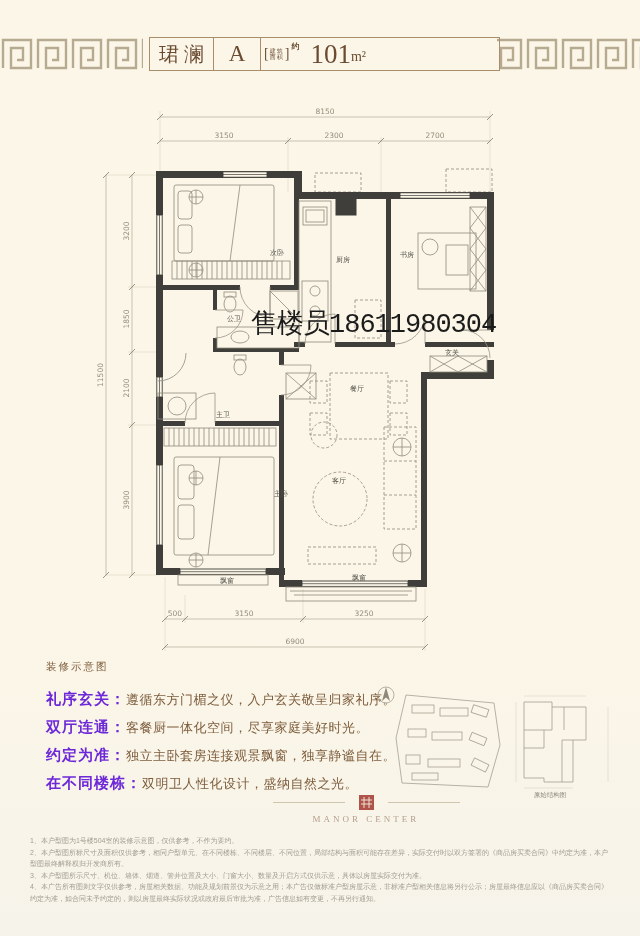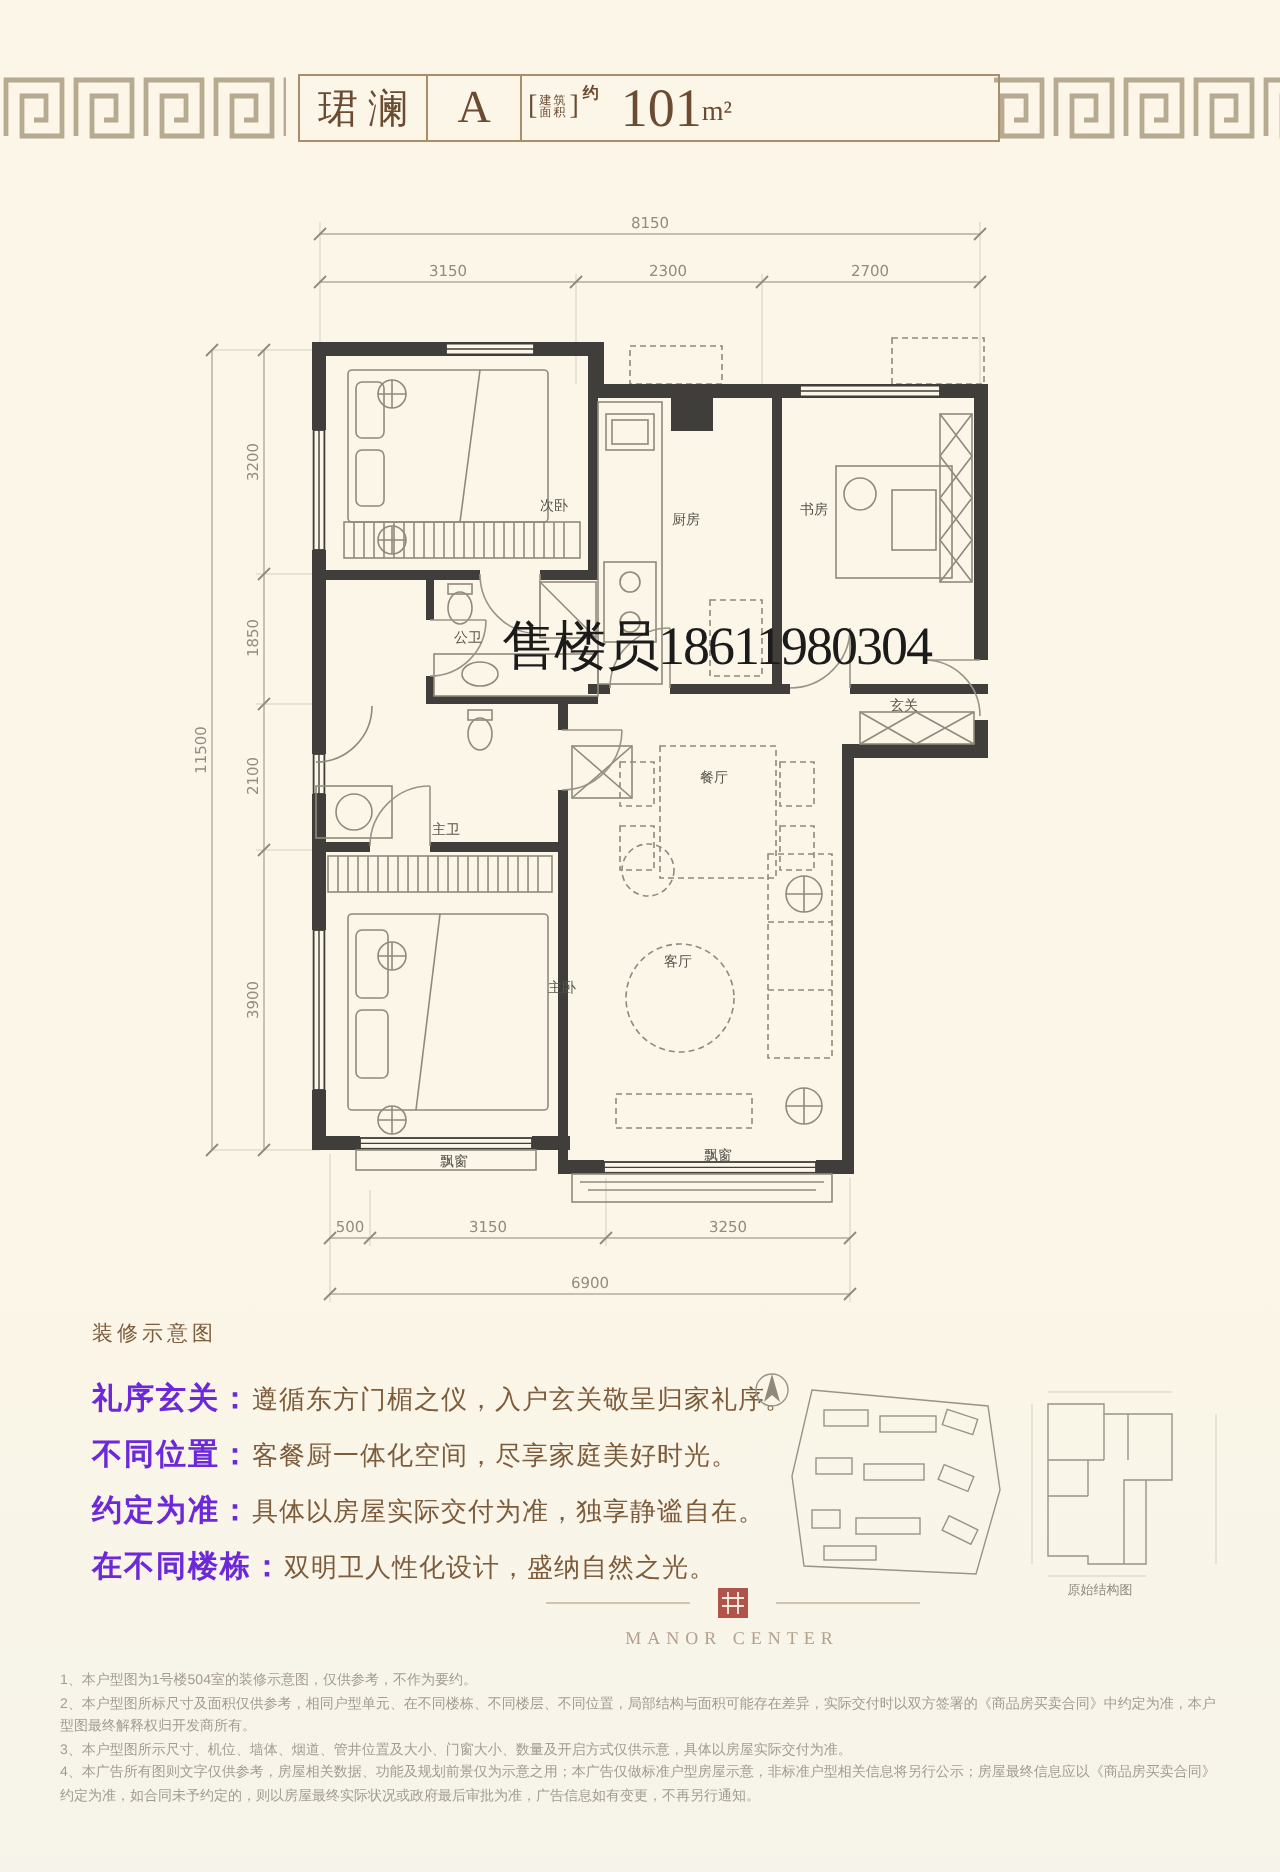--- a/index.html
+++ b/index.html
@@ -20,21 +20,21 @@
   .c-unit{width:47px;font-size:23px;}
   .c-area{width:108px;}
   .c-layout{width:132px;font-size:13px;letter-spacing:2px;}
   .bracket{font-size:14px;color:#6b4c32;}
   .stack{display:flex;flex-direction:column;line-height:6.5px;margin:0 1px;}
   .stack i{font-style:normal;font-size:6px;letter-spacing:1px;}
   .approx{font-size:8px;align-self:flex-start;margin:3px 0 0 2px;font-weight:bold;}
   .area-num{font-size:27px;line-height:27px;margin-left:11px;}
   .area-unit{font-size:14px;align-self:center;margin-top:6px;}
   
-  .watermark{left:251px;top:305px;font-family:Liberation Serif, serif;
+  .watermark{left:251px;top:305px;font-family:Liberation Mono, monospace;
     font-size:27px;font-weight:500;letter-spacing:-1px;color:#1b1b1b;white-space:nowrap;}
   
   .caption{left:46px;top:660px;font-size:10.5px;font-weight:normal;color:#7d5c3c;letter-spacing:2px;}
   .features{left:46px;top:690px;width:450px;color:#7d5c3c;}
   .feature{margin-bottom:9px;white-space:nowrap;}
   .feat-label{font-weight:bold;font-size:15px;color:#6d28d9;letter-spacing:1px;}
   .feat-text{font-size:13px;letter-spacing:.5px;}
   
   .logo-block{left:0;top:792px;width:640px;text-align:center;margin-left:46px;}
   .logo-line{display:inline-block;width:72px;height:1px;background:#cfc4ae;vertical-align:middle;margin:0 14px;}
@@ -337,24 +337,24 @@
 </svg>
 
 <div class="abs watermark">售楼员18611980304</div>
 
 <div class="abs caption">装修示意图</div>
 <div class="abs features">
   <div class="feature">
     <span class="feat-label">礼序玄关：</span><span class="feat-text">遵循东方门楣之仪，入户玄关敬呈归家礼序。</span>
   </div>
   <div class="feature">
-    <span class="feat-label">不同位置：</span><span class="feat-text">客餐厨一体化空间，尽享家庭美好时光。</span>
+    <span class="feat-label">双厅连通：</span><span class="feat-text">客餐厨一体化空间，尽享家庭美好时光。</span>
   </div>
   <div class="feature">
-    <span class="feat-label">约定为准：</span><span class="feat-text">具体以房屋实际交付为准，独享静谧自在。</span>
+    <span class="feat-label">约定为准：</span><span class="feat-text">独立主卧套房连接观景飘窗，独享静谧自在。</span>
   </div>
   <div class="feature">
     <span class="feat-label">在不同楼栋：</span><span class="feat-text">双明卫人性化设计，盛纳自然之光。</span>
   </div>
 </div>
 
 <svg class="abs" style="left:372px;top:683px;" width="135" height="112">
   <g>
     <circle class="mini" cx="14" cy="12" r="8"></circle>
     <path d="M14 4 L18 18 L14 14.5 L10 18 Z" fill="#8f897b"></path>

